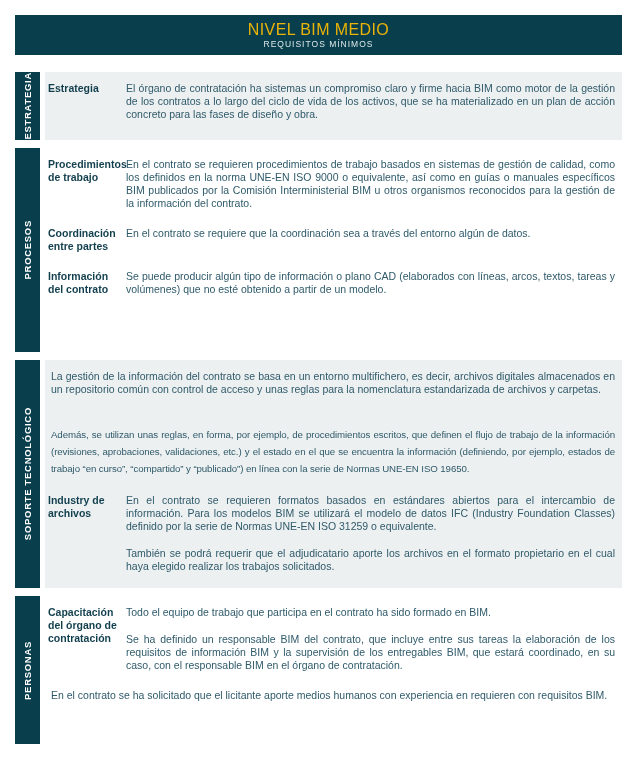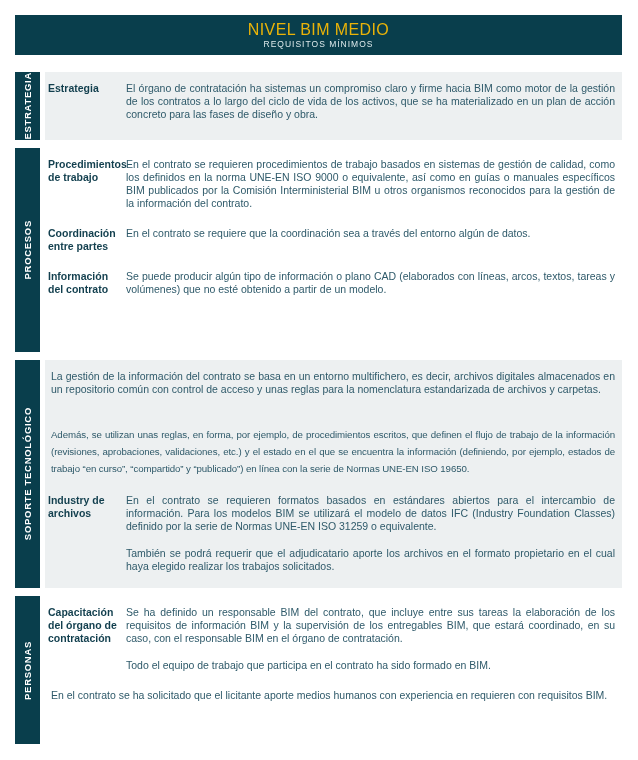--- a/index.html
+++ b/index.html
@@ -174,22 +174,22 @@
   </section>
 
   <section class="sec white sec-4">
     <div class="vbar">
       <span class="vtext">PERSONAS</span>
     </div>
     <div class="box">
       <div class="row">
         <div class="rlabel">Capacitación del órgano de contratación</div>
         <div class="rbody">
+          <p>Todo el equipo de trabajo que participa en el contrato ha sido formado en BIM.</p>
           <p>Se ha definido un responsable BIM del contrato, que incluye entre sus tareas la elaboración de los requisitos de información BIM y la supervisión de los entregables BIM, que estará coordinado, en su caso, con el responsable BIM en el órgano de contratación.</p>
-          <p>Todo el equipo de trabajo que participa en el contrato ha sido formado en BIM.</p>
         </div>
       </div>
       <div class="row">
         <div class="rbody">
           <p>En el contrato se ha solicitado que el licitante aporte medios humanos con experiencia en requieren con requisitos BIM.</p>
         </div>
       </div>
     </div>
   </section>
 

